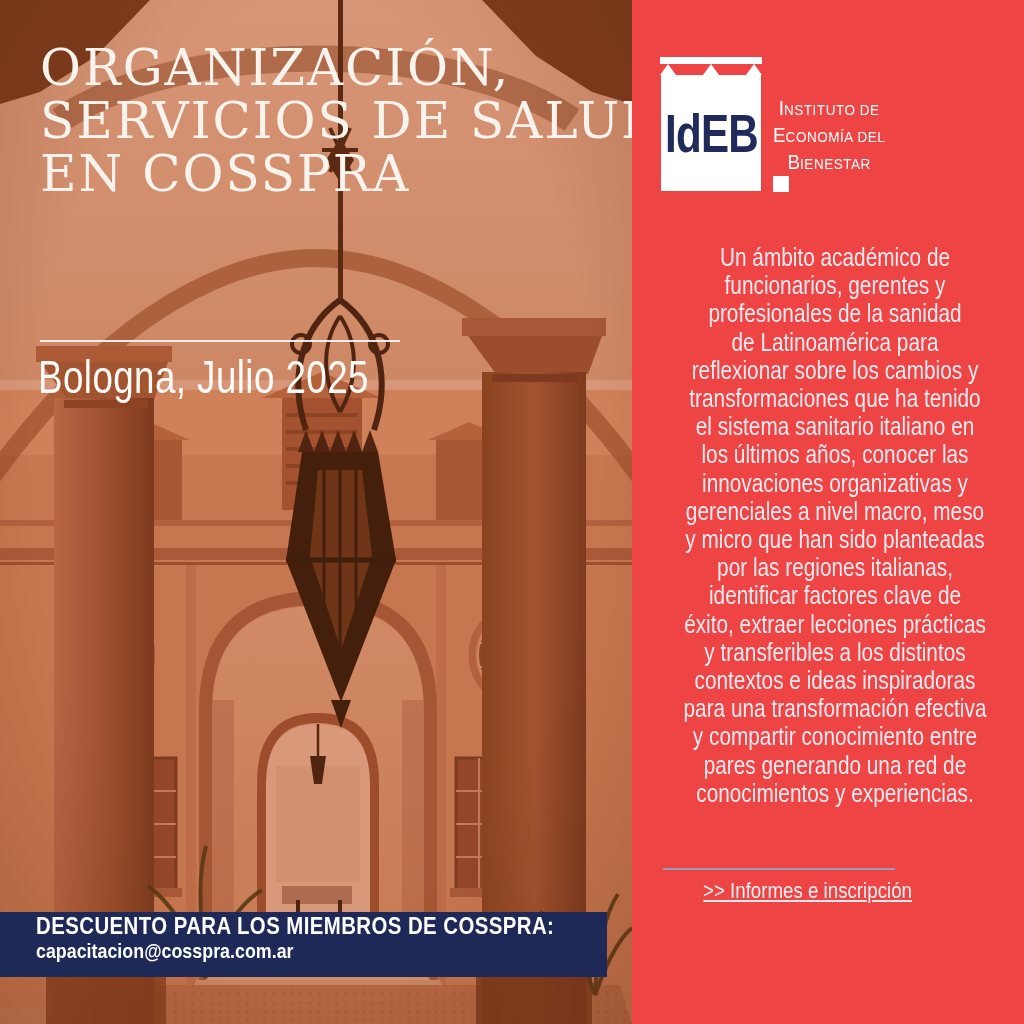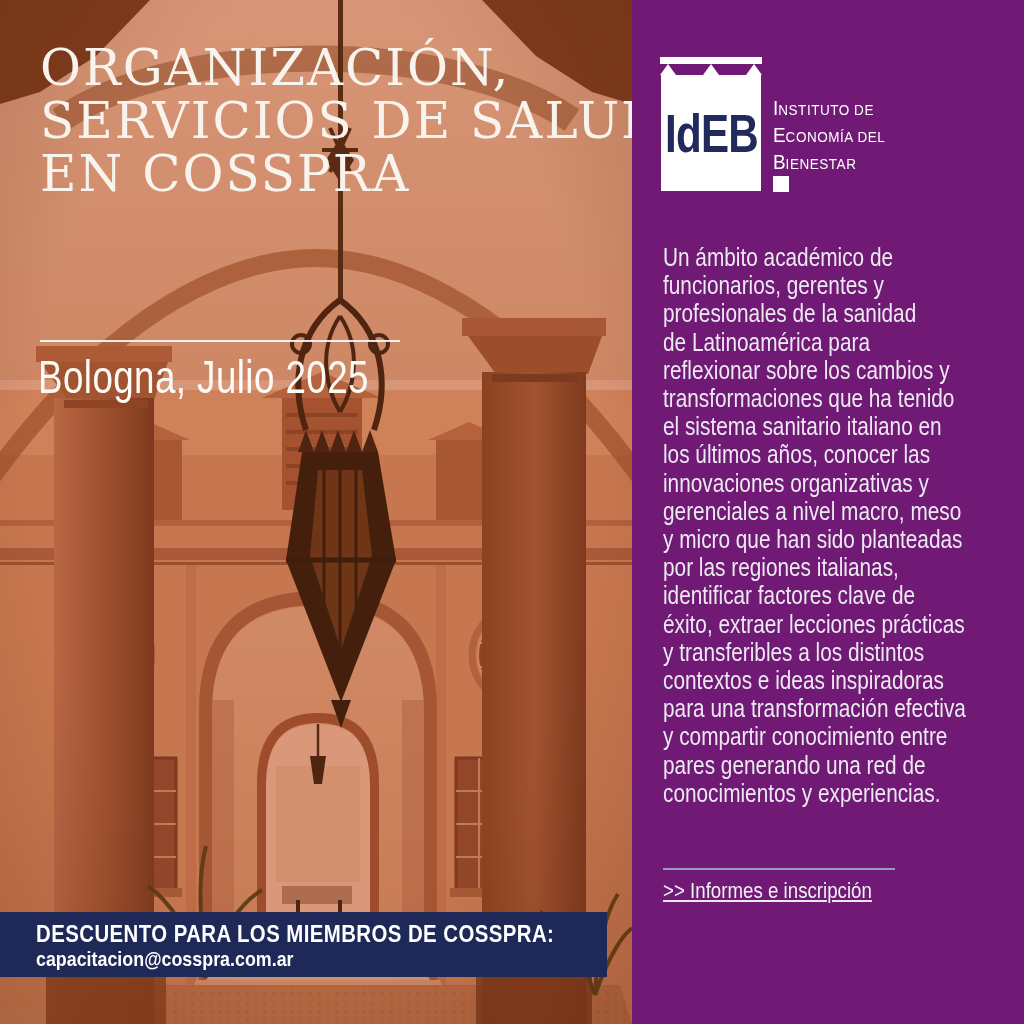--- a/index.html
+++ b/index.html
@@ -12,27 +12,27 @@
 
   .title{position:absolute;left:40px;top:42px;width:580px;color:#f8f4ed;
          font-family:"DejaVu Serif","Liberation Serif",serif;font-size:50px;line-height:53px;
          letter-spacing:2px;font-weight:400;}
   .title div{white-space:nowrap;}
   .title-rule{position:absolute;left:40px;top:340px;width:360px;height:2px;background:rgba(255,255,255,.88);}
   .subtitle{position:absolute;left:38px;top:352px;color:#fdfbf7;font-size:46px;line-height:50px;
             transform:scaleX(0.8);transform-origin:left top;white-space:nowrap;letter-spacing:0.5px;}
 
   .banner{position:absolute;left:0;top:912px;width:607px;height:65px;background:#1e2957;
-          padding:8px 0 0 36px;color:#ffffff;}
+          padding:0 0 0 36px;color:#ffffff;}
   .banner-inner{transform:scaleX(0.85);transform-origin:left top;}
   .banner-l1{font-size:24px;font-weight:bold;letter-spacing:0.5px;line-height:27px;white-space:nowrap;}
   .banner-l2{font-size:21px;font-weight:bold;line-height:24px;white-space:nowrap;}
 
   
-  .sidebar{position:absolute;left:632px;top:0;width:392px;height:1024px;background:#701a75;color:#eae9ef;}
+  .sidebar{position:absolute;left:632px;top:0;width:392px;height:1024px;background:#ef4444;color:#eae9ef;text-align:center;}
 
   .logo-mark{position:absolute;left:29px;top:57px;width:100px;}
   .roof{width:102px;height:7px;background:#fff;margin-left:-1px;}
   .tri-row{position:relative;height:11px;width:100px;}
   .tri{position:absolute;bottom:0;width:0;height:0;border-left:8px solid transparent;border-right:8px solid transparent;border-bottom:11px solid #fff;}
   .tri.t1{left:-1px;} .tri.t2{left:42px;} .tri.t3{right:-1px;}
   .logo-box{width:100px;height:116px;background:#fff;display:flex;align-items:center;justify-content:center;}
   .monogram{font-size:54px;font-weight:bold;color:#202a5b;transform:scaleX(0.78);letter-spacing:-1px;}
 
   .logo-name{position:absolute;left:141px;top:95px;line-height:25px;color:#fff;

